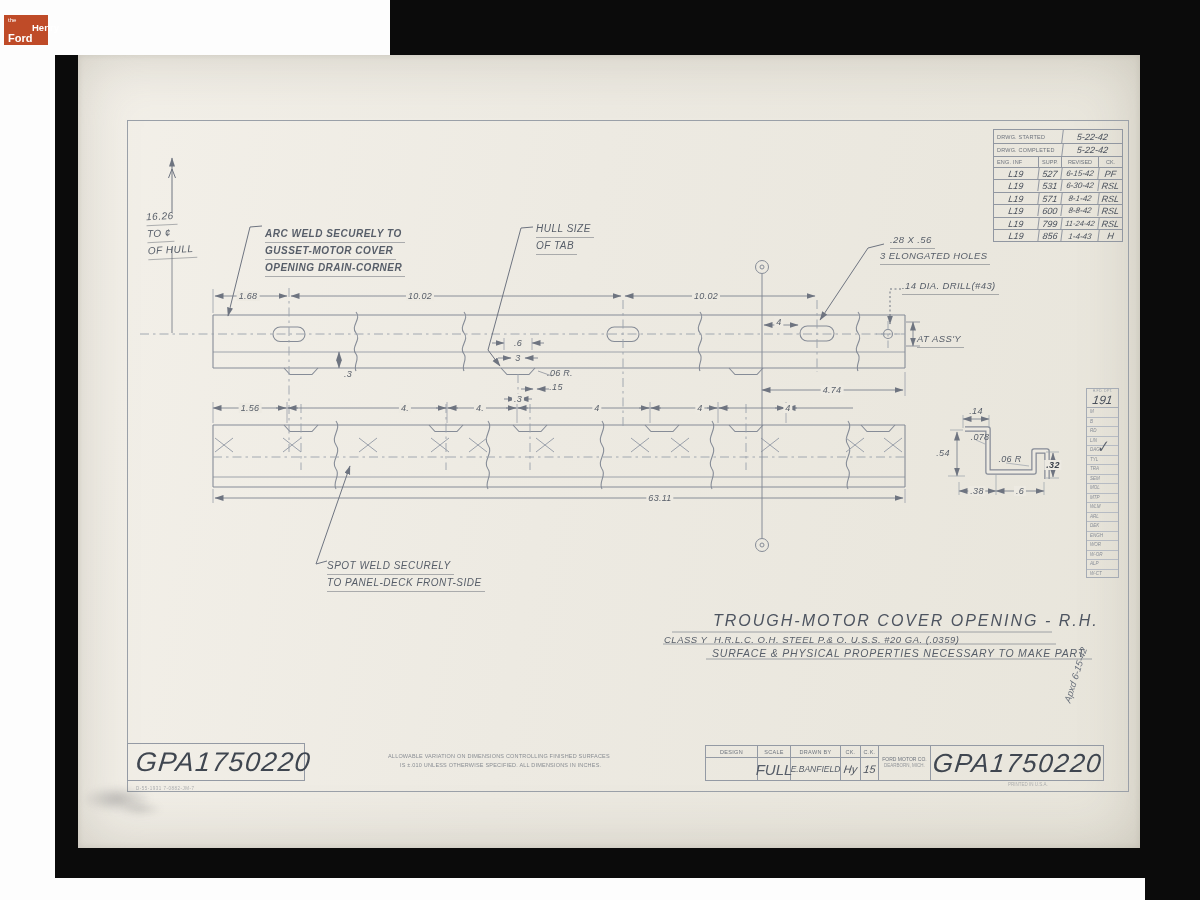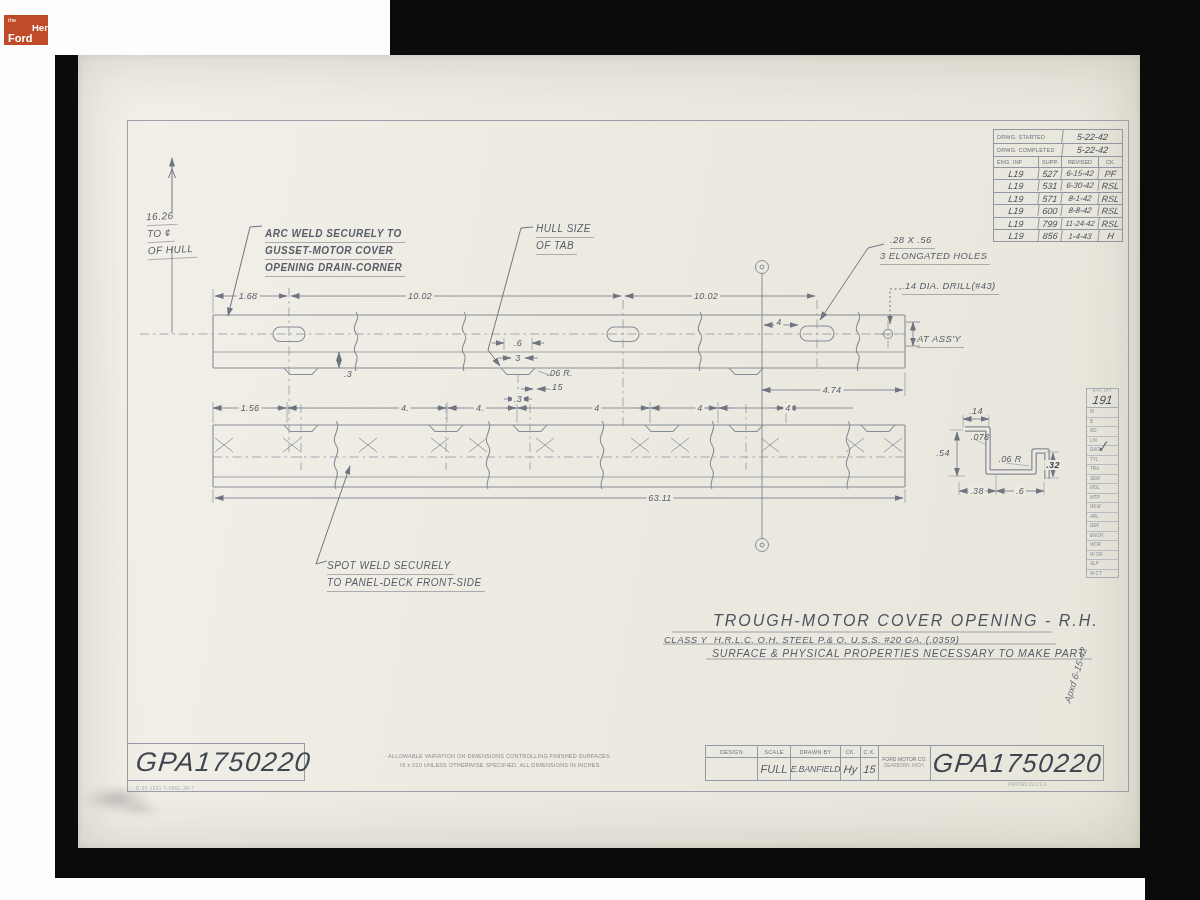--- a/index.html
+++ b/index.html
@@ -408,21 +408,21 @@
   <div class="abs print" style="left:388px;top:753px;font-size:5.5px;opacity:.8;letter-spacing:.2px;">ALLOWABLE VARIATION ON DIMENSIONS CONTROLLING FINISHED SURFACES</div>
   <div class="abs print" style="left:400px;top:762px;font-size:5.5px;opacity:.8;letter-spacing:.2px;">IS ±.010 UNLESS OTHERWISE SPECIFIED.   ALL DIMENSIONS IN INCHES.</div>
 
   <div class="abs tblock">
     <div class="tcell" style="width:52px;">
       <div class="tb-h">DESIGN</div>
       <div class="tb-v"></div>
     </div>
     <div class="tcell" style="width:33px;">
       <div class="tb-h">SCALE</div>
-      <div class="tb-v hand" style="font-size:11px;">FULL</div>
+      <div class="tb-v hand" style="font-size:15px;">FULL</div>
     </div>
     <div class="tcell" style="width:50px;">
       <div class="tb-h">DRAWN BY</div>
       <div class="tb-v hand" style="font-size:8.5px;">E.BANFIELD</div>
     </div>
     <div class="tcell" style="width:20px;">
       <div class="tb-h">CK.</div>
       <div class="tb-v hand hw" style="font-size:11px;">Hy</div>
     </div>
     <div class="tcell" style="width:18px;">

